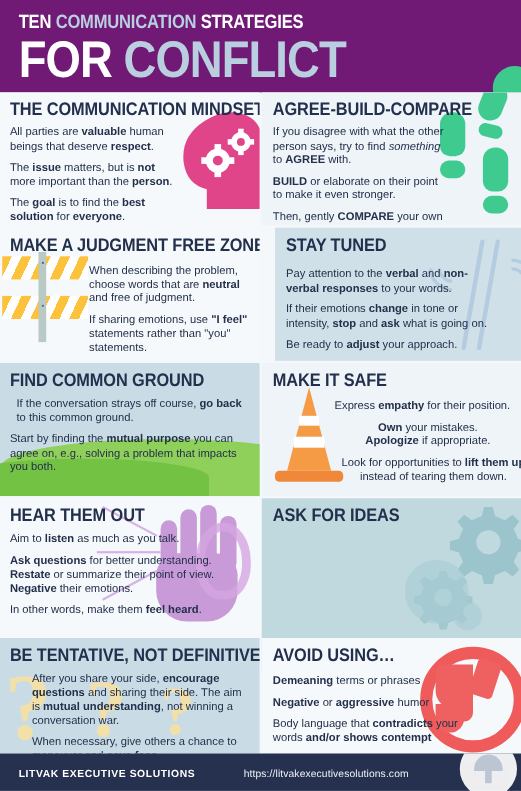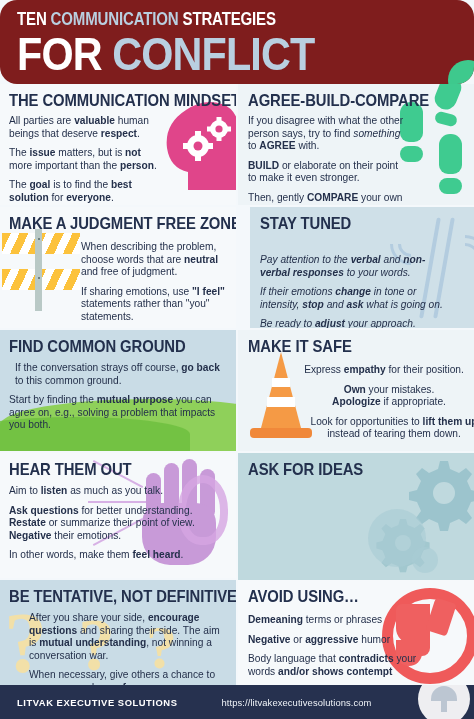--- a/index.html
+++ b/index.html
@@ -7,23 +7,22 @@
   body {
     font-family:"Liberation Sans", sans-serif;
     background:#ffffff;
     overflow:hidden;
     -webkit-font-smoothing:antialiased;
   }
   .poster { position:relative; width:474px; height:719px; overflow:hidden; background:#f4f8fb; }
 
   
   .header {
-    position:relative; height:84px; background:#7f1d1d; overflow:hidden;
+    position:relative; height:84px; background:#701a75; overflow:hidden;
     padding:9px 0 0 17px;
-    border-radius:17px;
   }
   .header .kicker {
     font-family:"Liberation Sans Narrow","Liberation Sans",sans-serif;
     font-weight:bold; font-size:17.5px; letter-spacing:-0.2px;
     line-height:20px; color:#ffffff; transform:scaleX(0.86); transform-origin:left center;
     white-space:nowrap;
   }
   .header .kicker .lt { color:#b9cfe0; }
   .header .big {
     font-family:"Liberation Sans Narrow","Liberation Sans",sans-serif;
@@ -239,21 +238,21 @@
       <div class="deco" style="right:0;top:6px;width:98px;height:112px;">
         <div class="wave" style="left:10px;top:18px;width:26px;height:26px;transform:rotate(-45deg);"></div>
         <div class="wave" style="left:2px;top:10px;width:42px;height:42px;transform:rotate(-45deg);"></div>
         <div class="bar-line" style="left:40px;top:4px;height:102px;transform:rotate(10deg);"></div>
         <div class="bar-line" style="left:54px;top:4px;height:102px;transform:rotate(10deg);"></div>
         <div class="wave" style="right:6px;top:30px;width:30px;height:30px;transform:rotate(135deg);"></div>
         <div class="wave" style="right:-2px;top:22px;width:46px;height:46px;transform:rotate(135deg);"></div>
       </div>
       <div class="inner" style="padding:7px 0 0 10px;">
         <div class="title">STAY TUNED</div>
-        <div class="body-txt" style="margin-top:22px;width:184px;font-style:italic;">
+        <div class="body-txt" style="margin-top:12px;width:184px;">
           <p>Pay attention to the <b>verbal</b> and <b>non-verbal responses</b> to your words.</p>
           <p>If their emotions <b>change</b> in tone or intensity, <b>stop</b> and <b>ask</b> what is going on.</p>
           <p>Be ready to <b>adjust</b> your approach.</p>
         </div>
       </div>
     </div>
 
     <div class="cell bg-blue2" style="left:0;top:246px;width:236px;height:121px;">
       <div class="deco" style="left:0;bottom:0;width:236px;height:56px;">
         <div class="hill1"></div>

